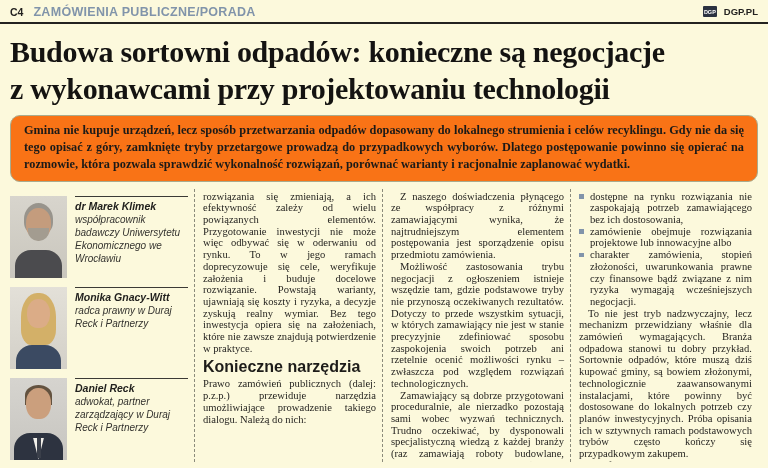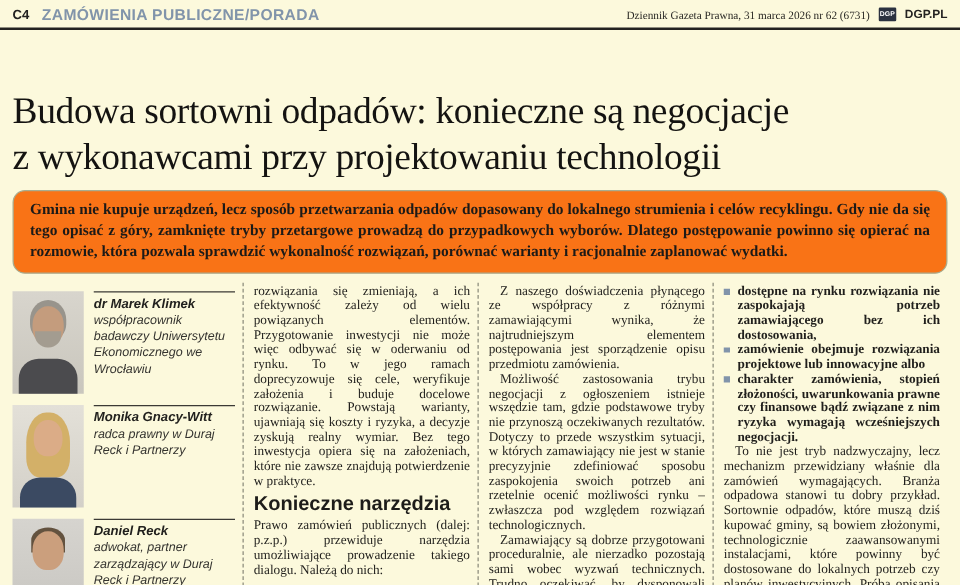--- a/index.html
+++ b/index.html
@@ -35,24 +35,23 @@
     display:flex; align-items:center; justify-content:center; border-radius:1px;
   }
   .site-label {
     font-family:"Liberation Sans", sans-serif;
     font-weight:bold; font-size:9.5px; color:#232220;
   }
 
   
   .headline {
     font-family:"Liberation Serif", serif;
-    font-weight:normal; font-size:30px; line-height:37px;
+    font-weight:bold; font-size:30px; line-height:37px;
     color:#141311; padding:9px 12px 7px 10px;
     letter-spacing:-0.3px;
-    margin-top:37px;
   }
   .headline span { display:block; }
 
   
   .lede-box {
     margin:1px 10px 7px 10px;
     border:1.5px solid #a8ac8f; border-radius:10px;
     padding:6px 13px 7px 13px;
     background:#f97316;
   }
@@ -112,40 +111,39 @@
   .body-p {
     font-size:10.6px; line-height:11.7px; text-align:justify;
     color:#201f1c;
   }
   .ind { text-indent:9px; }
   .subhead {
     font-family:"Liberation Sans", sans-serif;
     font-size:16px; font-weight:bold; color:#1d1c19;
     margin:4px 0 2px 0;
   }
-  .bullets { list-style:none;font-weight:bold; }
+  .bullets { list-style:none; }
   .bullets li {
     position:relative; padding-left:11px;
     font-size:10.6px; line-height:11.7px; text-align:justify; color:#201f1c;
   }
   .sq {
     position:absolute; left:0; top:3.5px; width:4.5px; height:4.5px;
     background:#8194aa; display:block;
   }
 </style>
 </head>
 <body>
 
 <div class="page">
 
   <div class="masthead">
     <div class="pageno">C4</div>
     <div class="section-title">ZAMÓWIENIA PUBLICZNE/PORADA</div>
     <div class="mast-right">
-      <div class="issue-info">Dziennik Gazeta Prawna, 31 marca 2026 nr 62 (6731)</div>
       <div class="dgp-logo">DGP</div>
       <div class="site-label">DGP.PL</div>
     </div>
   </div>
 
   <h1 class="headline">
     <span>Budowa sortowni odpadów: konieczne są negocjacje</span>
     <span>z wykonawcami przy projektowaniu technologii</span>
   </h1>
 

